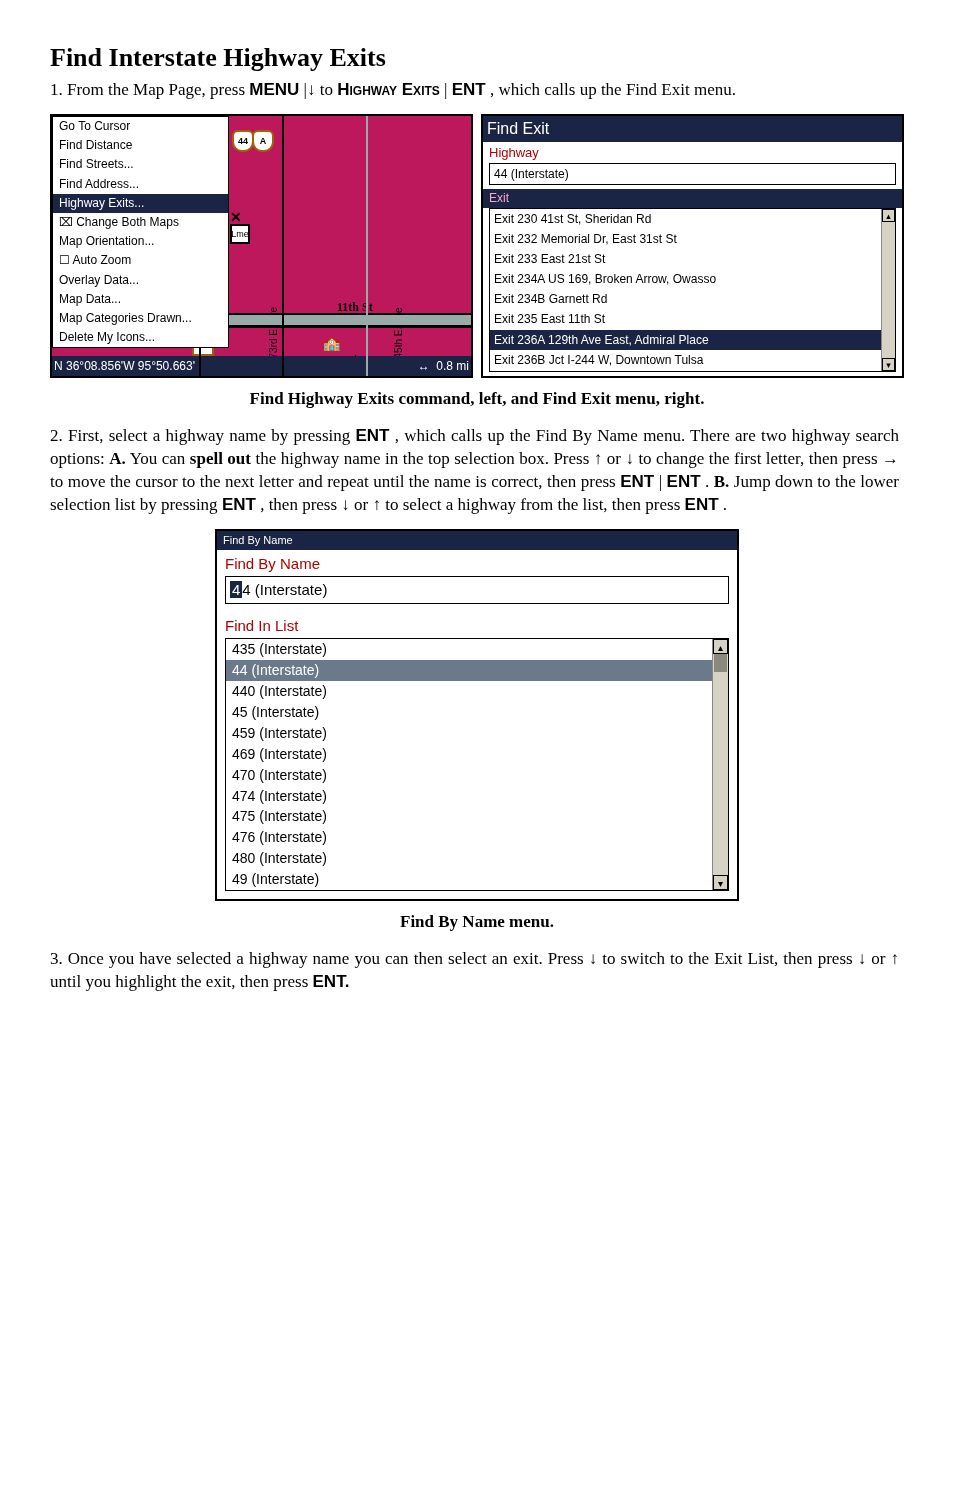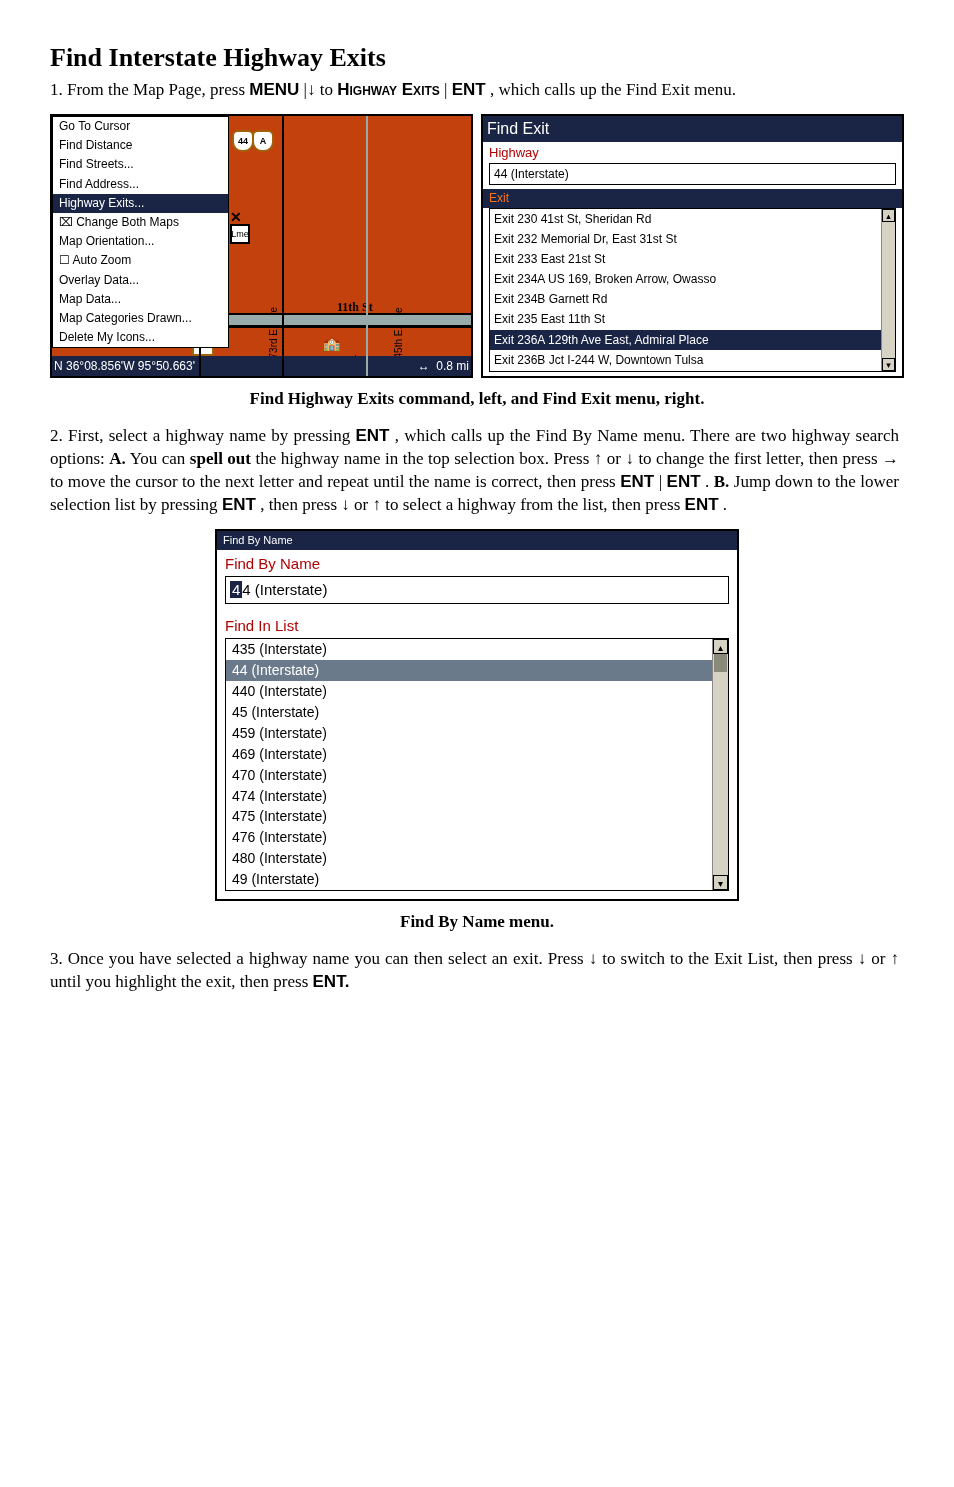--- a/index.html
+++ b/index.html
@@ -47,21 +47,21 @@
     font-family: Arial, Helvetica, sans-serif;
     font-size: 12px;
     position: relative;
     overflow: hidden;
   }
 
   
   .left-panel {
     flex: 1 1 50%;
     height: 260px;
-    background: #c2410c;
+    background: #be185d;
   }
   .menu {
     position: absolute;
     left: 0; top: 0;
     width: 175px;
     border: 1px solid #000;
     background: #fff;
     z-index: 3;
   }
   .menu div {
@@ -160,21 +160,21 @@
     padding:2px 6px 0 6px;
     font-size:13px;
   }
   .rp-input {
     margin:2px 6px 4px 6px;
     border:1px solid #000;
     padding:2px 4px;
     font-size:12px;
   }
   .rp-exit-header {
-    background:#1a2444; color:#f97316;
+    background:#1a2444; color:#f9a8d4;
     font-size:12px; padding:1px 6px;
   }
   .rp-list {
     flex:1;
     margin:0 6px 4px 6px;
     border:1px solid #000;
     overflow:hidden;
     position:relative;
   }
   .rp-list .item { padding:2px 4px; white-space:nowrap; overflow:hidden; text-overflow:clip;}

